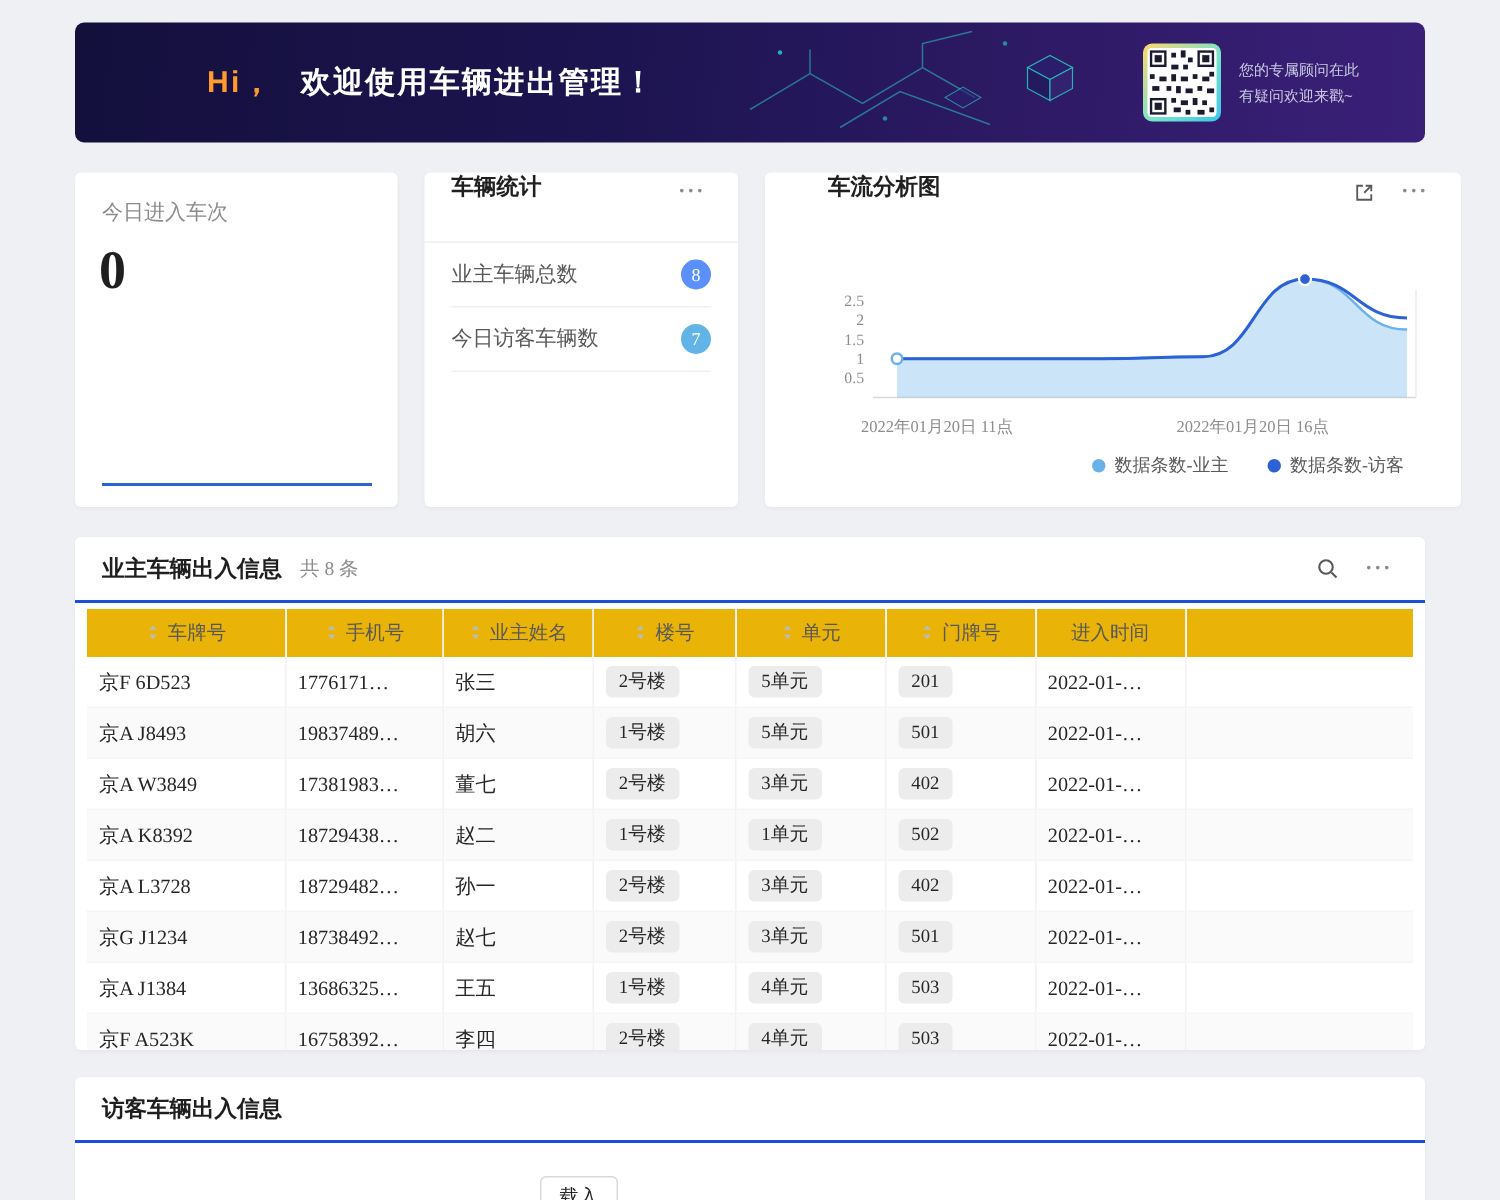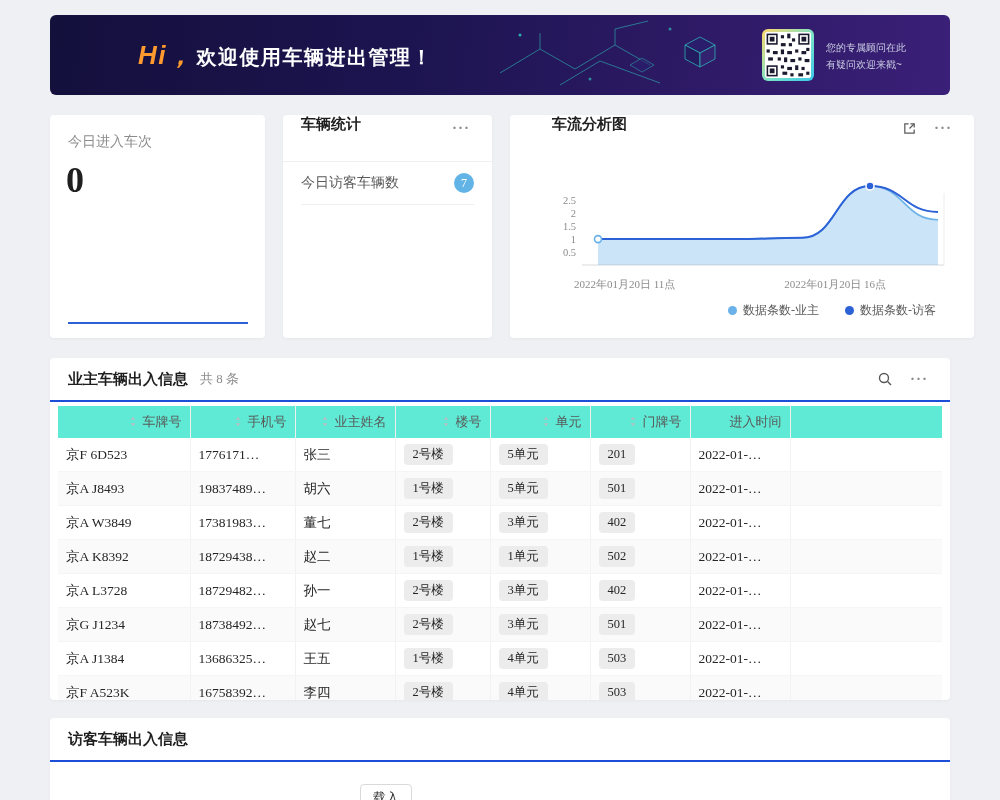--- a/index.html
+++ b/index.html
@@ -5,21 +5,21 @@
   html,body{margin:0;padding:0;}
   body{font-family:"Liberation Sans","DejaVu Sans",sans-serif;}
   .page{position:relative;width:1000px;height:800px;overflow:hidden;background:#eef0f4;}
 
   
   .banner{position:absolute;left:50px;top:15px;width:900px;height:80px;border-radius:6px;overflow:hidden;
     background:linear-gradient(95deg,#14103c 0%,#1c1450 40%,#2e1a66 72%,#3a2078 100%);}
   .banner-deco{position:absolute;left:430px;top:0;}
   .banner-title{position:absolute;left:88px;top:50%;transform:translateY(-50%);
     font-size:20px;font-weight:bold;color:#ffffff;letter-spacing:1.5px;white-space:nowrap;}
-  .banner-title .hi{color:#ff9a2e;font-size:26px;margin-right:2px;font-style:italic;}
+  .banner-title .hi{color:#ff9a2e;font-size:20px;margin-right:18px;}
   .qr-wrap{position:absolute;left:712px;top:14px;width:52px;height:52px;border-radius:6px;padding:3px;box-sizing:border-box;
     background:linear-gradient(135deg,#ffd76a,#7be3c9 55%,#39c7e8);}
   .qr-inner{width:46px;height:46px;background:#fff;border-radius:3px;overflow:hidden;}
   .qr-caption{position:absolute;left:776px;top:24px;font-size:10px;line-height:1.7;color:#c9cbe2;white-space:nowrap;}
 
   
   .card{position:absolute;background:#fff;border-radius:4px;box-shadow:0 1px 3px rgba(0,0,0,0.04);font-family:Liberation Serif, serif;}
   .card-head{height:46px;display:flex;align-items:flex-start;padding:0 18px;}
   .card-title{font-size:15px;font-weight:bold;color:#1f1f1f;flex:1;}
   .icon-btn{width:26px;height:26px;display:flex;align-items:center;justify-content:center;color:#737373;cursor:pointer;}
@@ -47,21 +47,21 @@
   .legend{display:flex;gap:26px;padding-left:176px;margin-top:10px;font-size:12px;color:#595959;align-items:center;}
   .legend-item{display:flex;align-items:center;cursor:pointer;}
   .legend-dot{width:9px;height:9px;border-radius:50%;display:inline-block;margin-right:6px;}
 
   
   .card-owner{left:50px;top:358px;width:900px;height:342px;overflow:hidden;}
   .table-head{height:42px;display:flex;align-items:center;padding:0 18px;border-bottom:2px solid #1d4ed8;}
   .table-title{font-size:15px;font-weight:bold;color:#1f1f1f;}
   .table-count{font-size:13px;color:#8c8c8c;margin-left:12px;flex:1;}
   table{border-collapse:collapse;table-layout:fixed;width:884px;margin:4px 8px 0;font-size:13.5px;color:#262626;}
-  th{height:32px;background:#5eead4;font-weight:normal;color:#595959;text-align:right;padding:0 8px;
+  th{height:32px;background:#eab308;font-weight:normal;color:#595959;text-align:center;padding:0 8px;
     border-right:1px solid #efefef;font-size:13px;white-space:nowrap;overflow:hidden;cursor:pointer;}
   th:last-child{border-right:none;}
   td{height:33px;padding:0 8px;border-right:1px solid #f2f2f2;border-bottom:1px solid #f5f5f5;
     white-space:nowrap;overflow:hidden;}
   td:last-child{border-right:none;}
   tbody tr:nth-child(even){background:#fafafa;}
   .sort-icon{display:inline-block;vertical-align:-1px;margin-right:5px;}
   .tag{background:#ececec;border-radius:4px;padding:2px 9px;font-size:12.5px;color:#262626;display:inline-block;line-height:17px;}
 
   
@@ -156,20 +156,24 @@
     <div class="today-underline"></div>
   </div>
 
   <div class="card card-stats">
     <div class="card-head">
       <span class="card-title">车辆统计</span>
       <span class="icon-btn more-btn">···</span>
     </div>
     <div id="stats-rows">
         <div class="stat-row">
+          <span class="stat-label">业主车辆总数</span>
+          <span class="stat-badge" style="background: rgb(91, 143, 249);">8</span>
+        </div>
+        <div class="stat-row">
           <span class="stat-label">今日访客车辆数</span>
           <span class="stat-badge" style="background: rgb(99, 180, 230);">7</span>
         </div>
       </div>
   </div>
 
   <div class="card card-chart">
     <div class="card-head">
       <span class="card-title">车流分析图</span>
       <span class="icon-btn">

